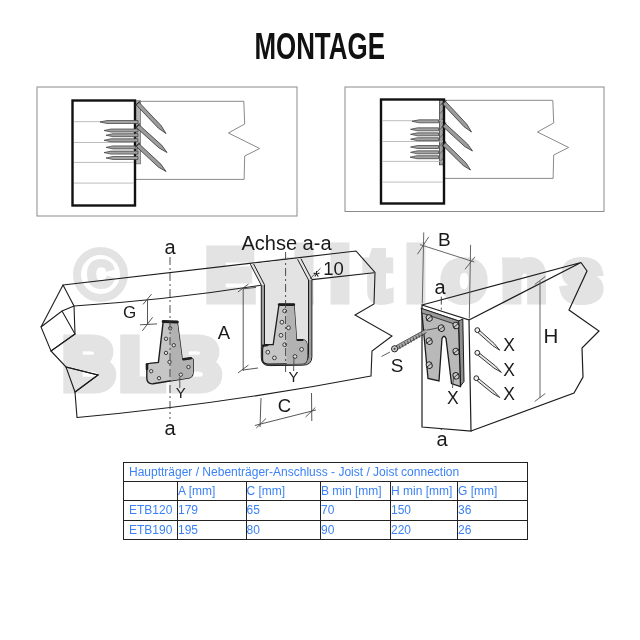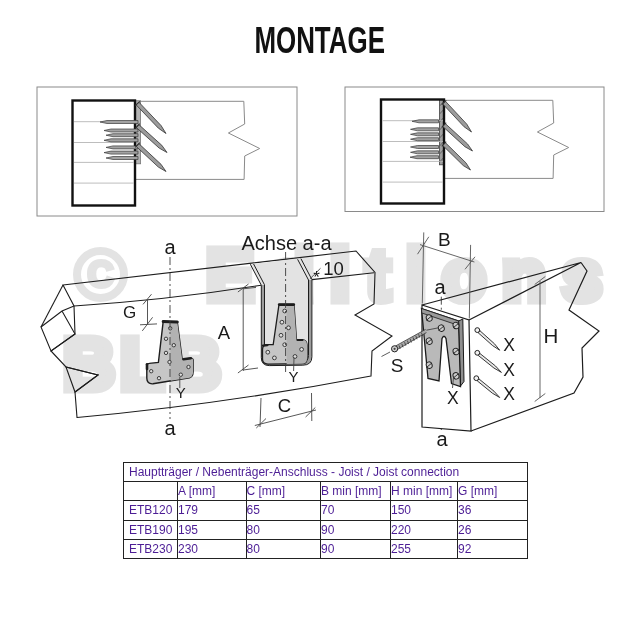--- a/index.html
+++ b/index.html
@@ -1,23 +1,23 @@
 <!DOCTYPE html>
 <html><head>
 <meta charset="utf-8">
 <style>
   html,body{margin:0;padding:0;background:#fff;}
   body{width:640px;height:640px;position:relative;overflow:hidden;
        font-family:"Liberation Sans",sans-serif;}
-  #title{position:absolute;top:20px;left:0;width:640px;text-align:center;}
+  #title{position:absolute;top:26px;left:0;width:640px;text-align:center;}
   #title span{display:inline-block;font-size:36px;font-weight:bold;color:#111;
        transform:scaleX(0.72);transform-origin:50% 50%;letter-spacing:0px;}
   svg{position:absolute;top:0;left:0;}
   table{position:absolute;left:123px;top:462px;border-collapse:collapse;
-        table-layout:fixed;font-size:12px;color:#4c1d95;}
+        table-layout:fixed;font-size:12px;color:#3b82f6;}
   td{border:1px solid #222;padding:0;height:18.2px;
      overflow:hidden;white-space:nowrap;}
   td.l{text-align:left;padding-left:5px;}
 </style>
 </head>
 <body>
 <svg width="640" height="640" viewBox="0 0 640 640">
 
   <circle cx="100.5" cy="274.5" r="23.5" fill="none" stroke="#e3e3e3" stroke-width="8"></circle>
   <text x="100.5" y="287" font-size="36" font-weight="bold" fill="#e3e3e3" stroke="#e3e3e3" stroke-width="4" text-anchor="middle">C</text>
@@ -312,22 +312,14 @@
         <td>36</td>
       </tr>
   <tr>
         <td class="l">ETB190</td>
         <td>195</td>
         <td>80</td>
         <td>90</td>
         <td>220</td>
         <td>26</td>
       </tr>
-  <tr>
-        <td class="l">ETB230</td>
-        <td>230</td>
-        <td>80</td>
-        <td>90</td>
-        <td>255</td>
-        <td>92</td>
-      </tr>
 </tbody>
   </table>
 
 </body></html>

